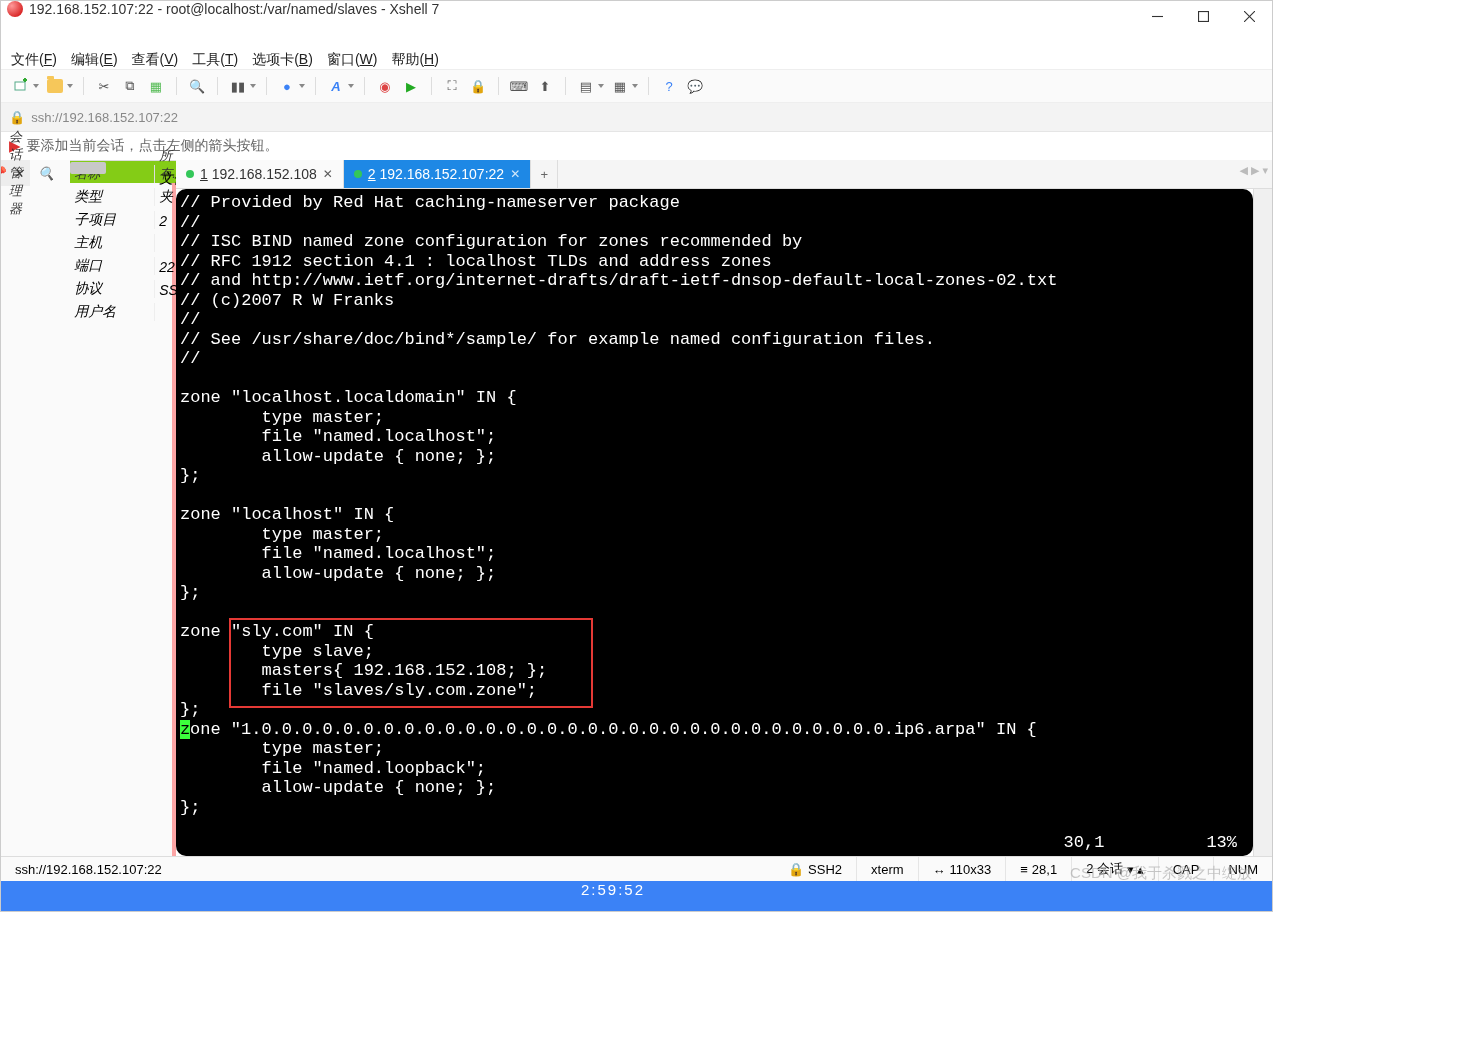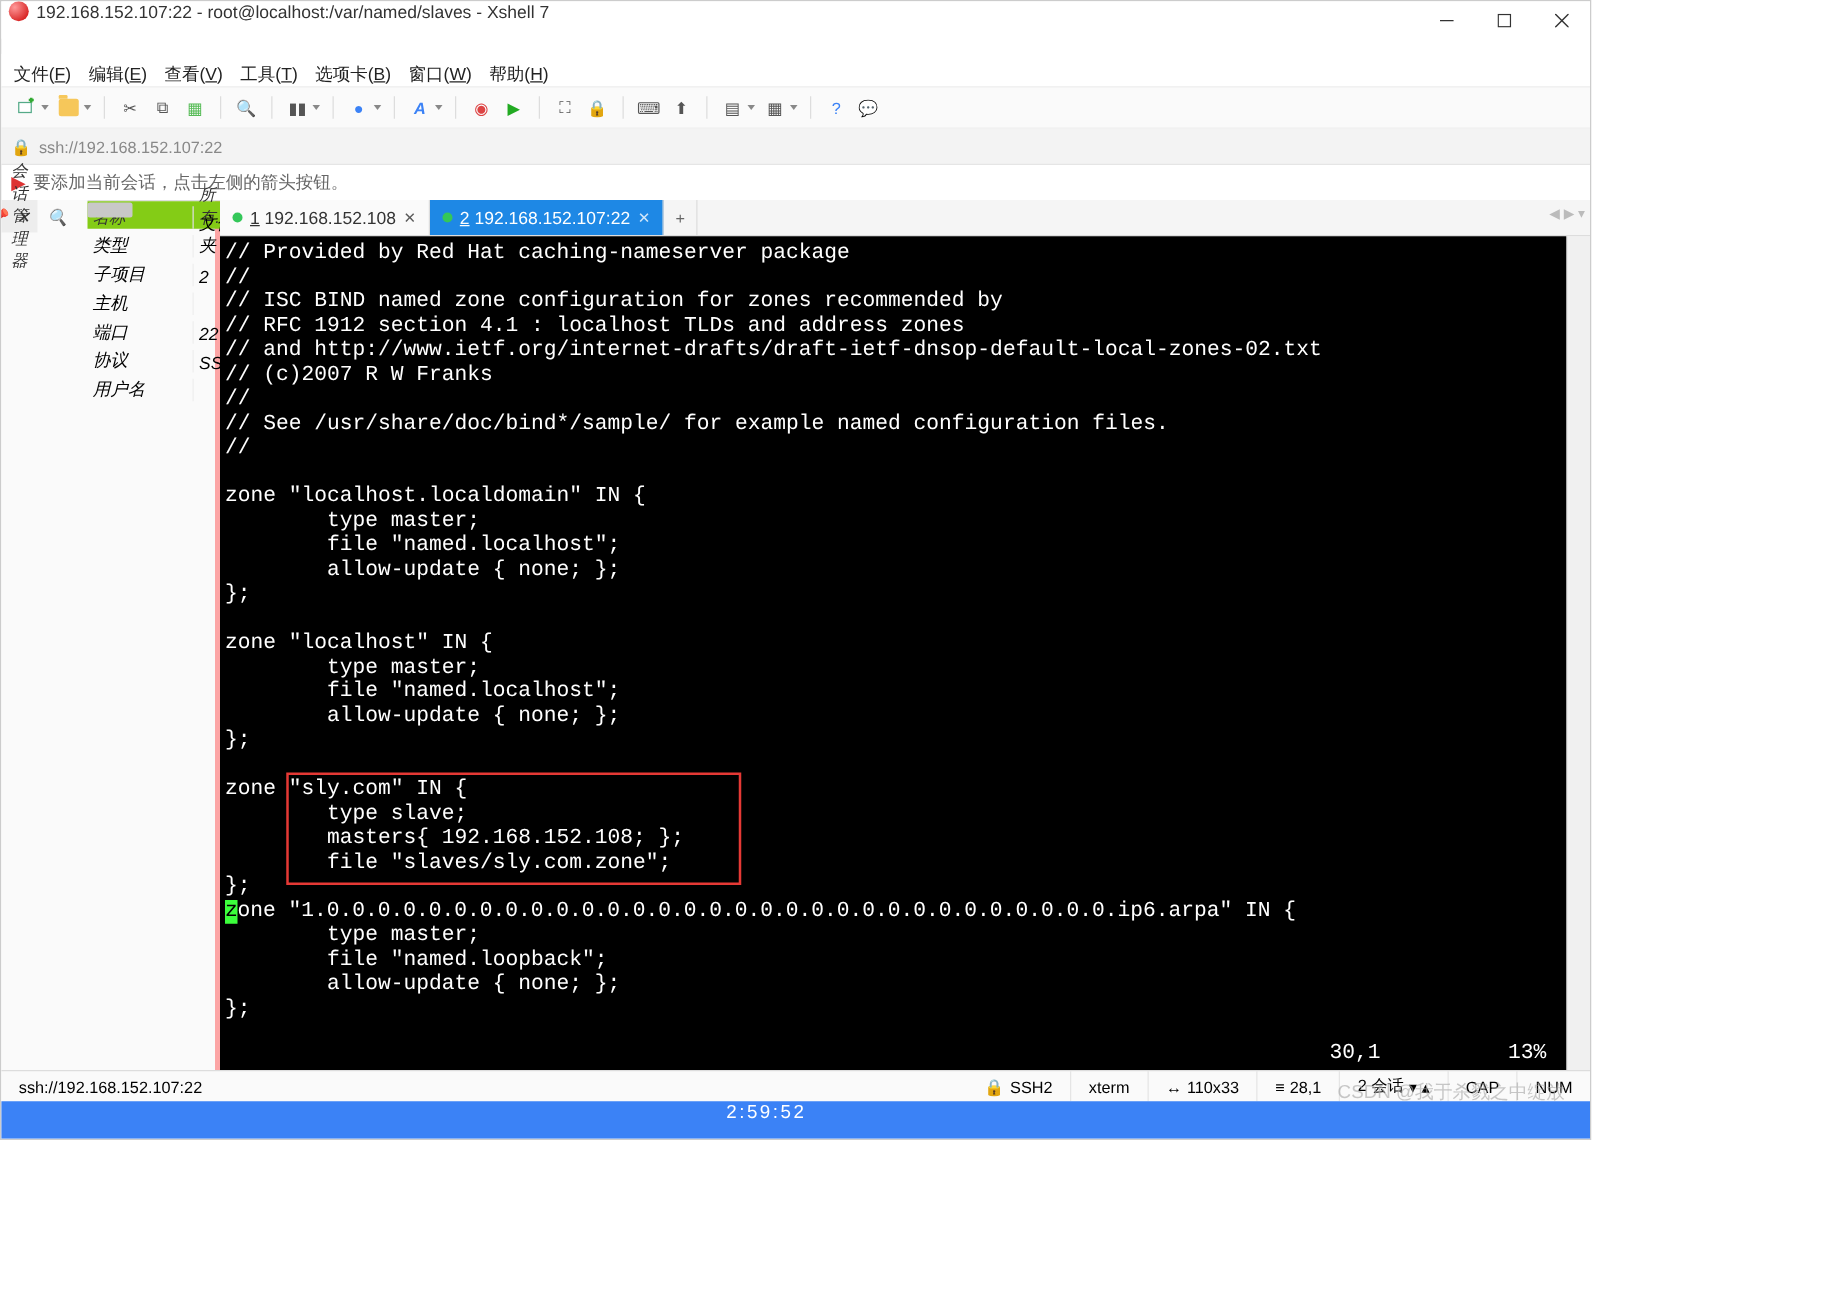--- a/index.html
+++ b/index.html
@@ -47,21 +47,21 @@
   .main { flex: 1; display: flex; flex-direction: column; min-width: 0; }
   .tabstrip { height: 28px; display: flex; align-items: stretch; background: #f5f5f5; border-bottom: 1px solid #ddd; position: relative; }
   .tab { display:flex; align-items:center; padding: 0 10px; gap:6px; font-size:14px; border-right:1px solid #ddd; position:relative; }
   .tab .dot { width:8px; height:8px; border-radius:50%; background:#34c759; }
   .tab.inactive { background:#fafafa; color:#333; }
   .tab.active { background:#1e88e5; color:#ffffff; }
   .tab .num { text-decoration: underline; }
   .tab .close { font-size:12px; opacity:.8; }
   .tabadd { width:26px; display:flex; align-items:center; justify-content:center; color:#666; border-right:1px solid #ddd; }
   .tabnav { position:absolute; right:4px; top:4px; display:flex; gap:2px; color:#bbb; font-size:11px; }
-  .terminal { flex:1; background:#000; color:#fff; font-family:"Consolas","Courier New",monospace; font-size:17px; line-height:19.5px; padding:4px 0 4px 4px; position:relative; overflow:hidden; white-space:pre; }
+  .terminal { flex:1; background:#000; color:#fff; font-family:"Consolas","Courier New",monospace; font-size:17px; line-height:19.5px; padding:4px 0 4px 4px; position:relative; overflow:hidden; white-space:pre;border-radius:10px; }
   .terminal .hl { position:absolute; border:2px solid #e53935; }
   .terminal .curs { display:inline-block; width:10px; background:#3cff3c; color:#000; }
   .terminal .statusr { position:absolute; right:16px; bottom:4px; color:#fff; font-size:17px; white-space:pre; }
   .vscroll { width:18px; background:#f0f0f0; border-left:1px solid #ddd; }
   .main-row { flex:1; display:flex; min-height:0; }
   .statusbar { height:24px; display:flex; align-items:center; font-size:13px; background:#fafafa; border-top:1px solid #ddd; }
   .statusbar .seg { padding:0 14px; border-right:1px solid #e5e5e5; height:100%; display:flex; align-items:center; gap:4px; }
   .statusbar .seg.noborder { border-right:none; }
   .statusbar .spacer { flex:1; }
   .lockicon { color:#e0a030; }

